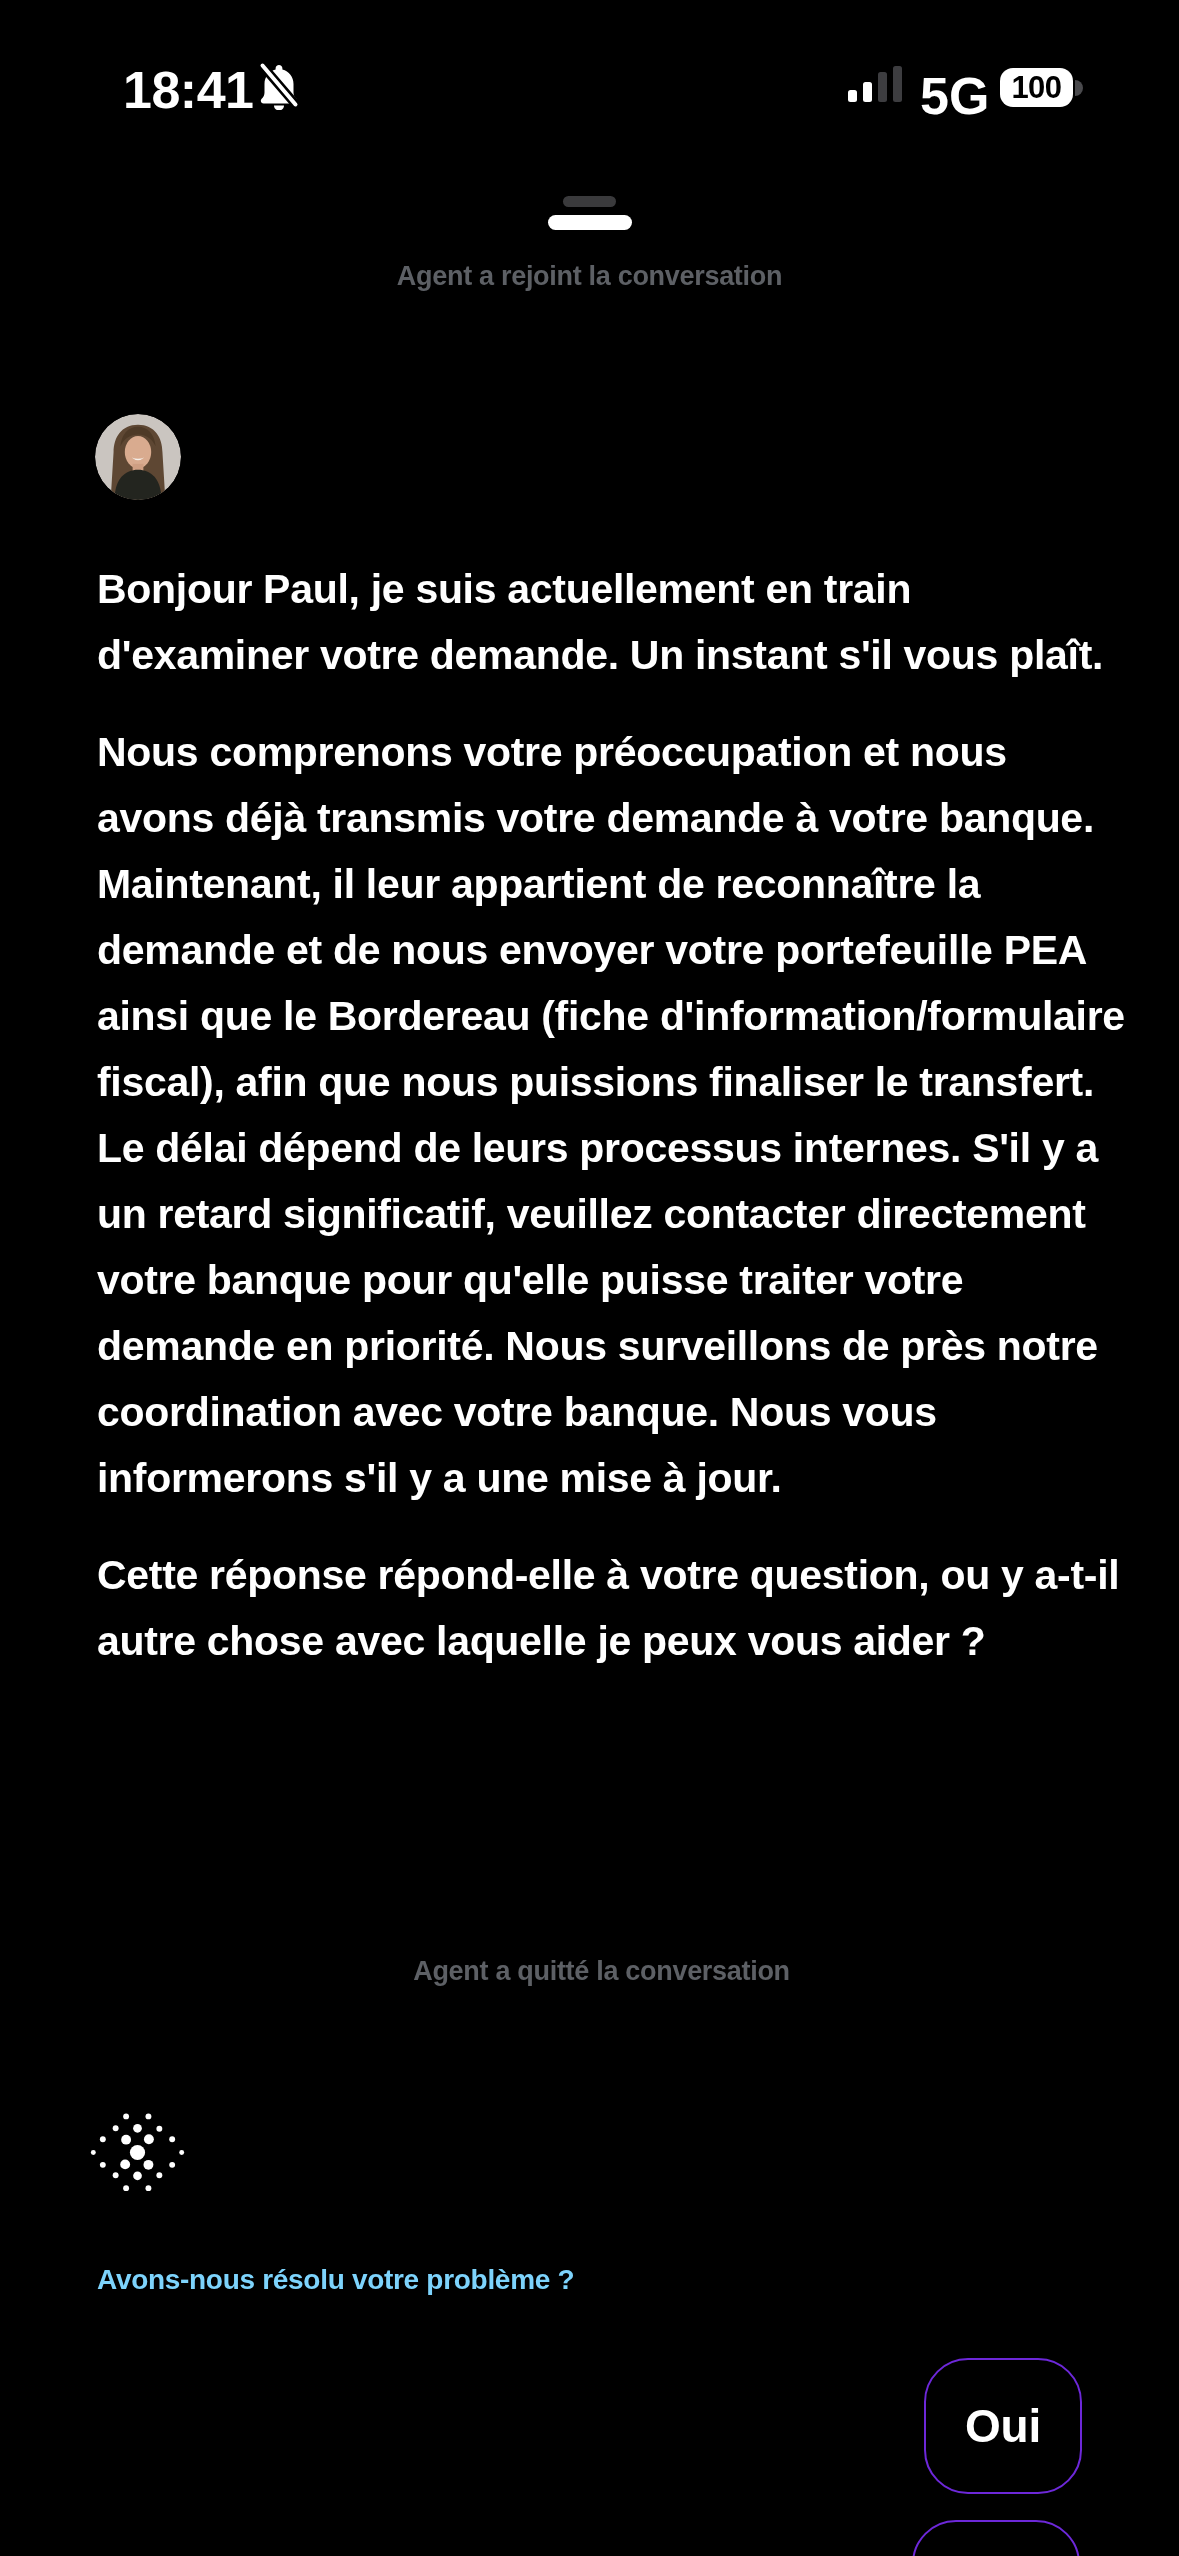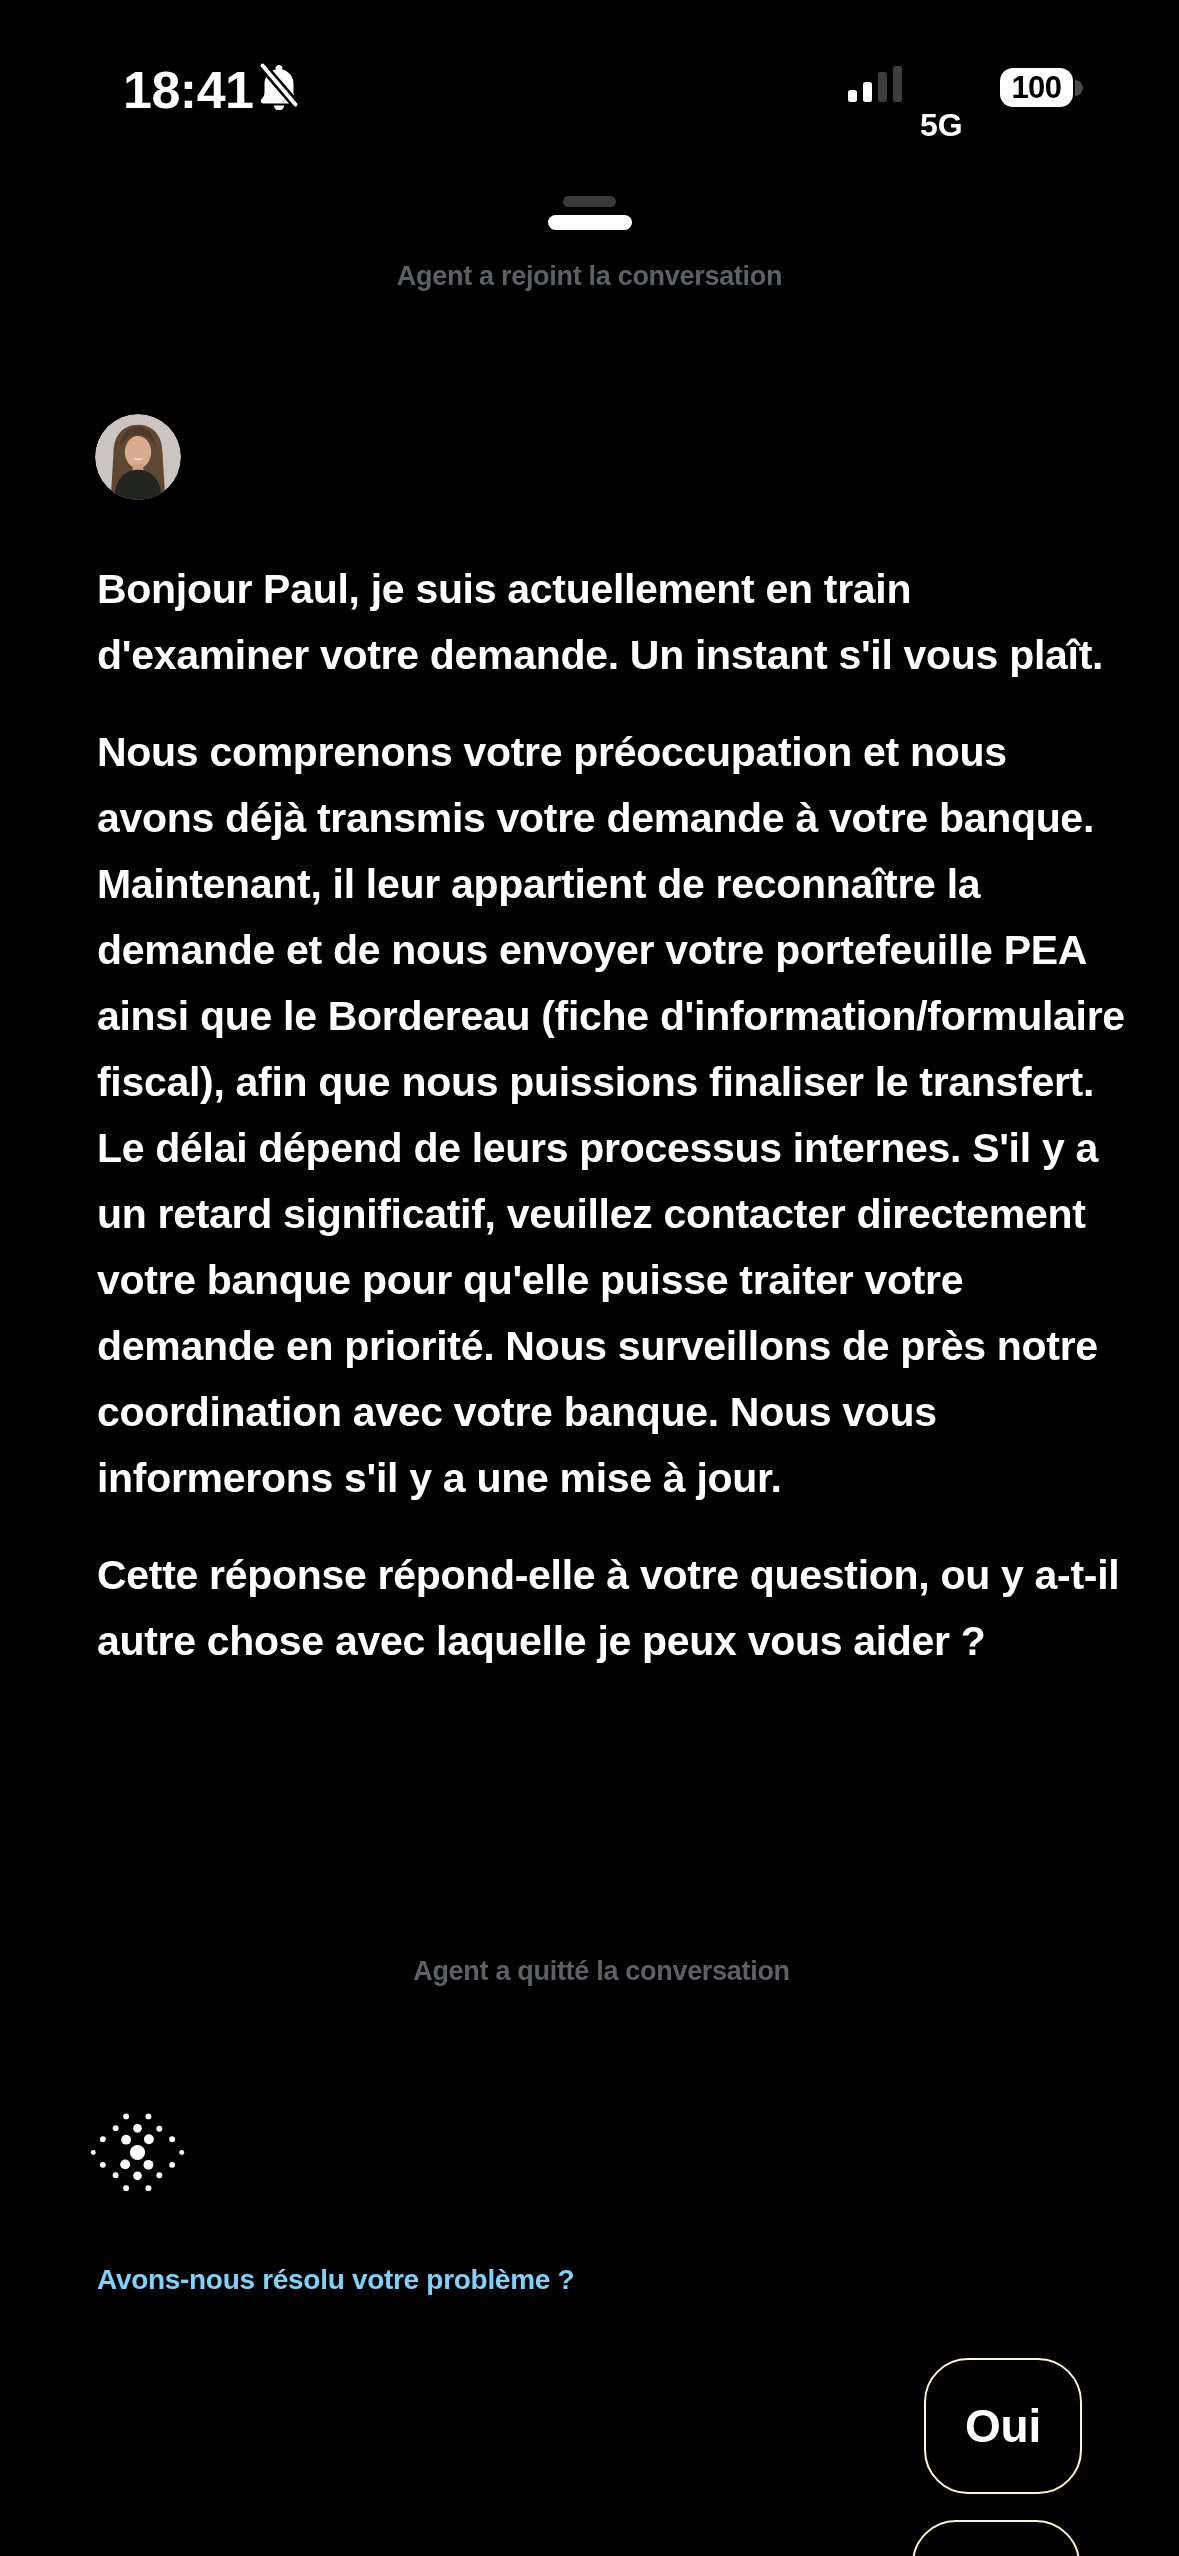--- a/index.html
+++ b/index.html
@@ -7,21 +7,21 @@
   body { font-family:"Liberation Sans","DejaVu Sans",sans-serif; -webkit-font-smoothing:antialiased; }
   .screen{
     position:relative; width:1179px; height:2556px; background:#000; overflow:hidden;border-radius:29px;
   }
   .abs{ position:absolute; }
 
   
   .time{ left:123px; top:60px; color:#fff; font-size:52px; font-weight:700; letter-spacing:-0.5px; }
   .bell{ left:256px; top:62px; width:46px; height:48px; }
   .signal{ left:846px; top:62px; width:62px; height:44px; }
-  .net{ left:920px; top:66px; color:#fff; font-size:32px; font-weight:600;margin-top:41px; }
+  .net{ left:920px; top:66px; color:#fff; font-size:52px; font-weight:600; }
   .battery{ left:1000px; top:68px; width:73px; height:39px; background:#fff; border-radius:13px;
             display:flex; align-items:center; justify-content:center; }
   .battery span{ color:#000; font-size:31px; font-weight:700; letter-spacing:-0.5px; }
   .battery-nub{ left:1075px; top:80px; width:8px; height:16px; background:#4a4a4d;
                 border-radius:0 8px 8px 0; }
 
   
   .grab-dark{ left:563px; top:196px; width:53px; height:11px; border-radius:6px; background:#3a3a3c; }
   .grab-white{ left:548px; top:215px; width:84px; height:15px; border-radius:8px; background:#fff; }
 
@@ -37,21 +37,21 @@
   .messages p{ font-size:41px; line-height:66px; font-weight:600; letter-spacing:-0.3px;
                margin:0 0 31px 0; }
   .messages p:last-child{ margin-bottom:0; }
 
   
   .bot-icon{ left:90px; top:2105px; width:95px; height:95px; }
   .question{ left:97px; top:2256px; width:1036px; color:#7dd3fc; font-size:28px; line-height:48px;
              font-weight:600; letter-spacing:-0.3px; }
 
   
-  .btn{ background:transparent; border:2px solid #fef9c3; border-radius:44px; color:#fff;
+  .btn{ background:transparent; border:2px solid #6d28d9; border-radius:44px; color:#fff;
         font-family:inherit; font-size:46px; font-weight:600; letter-spacing:-0.3px;
         display:flex; align-items:center; justify-content:center; cursor:pointer; }
   .btn-yes{ left:924px; top:2358px; width:158px; height:136px; }
   .btn-partial{ left:912px; top:2520px; width:168px; height:136px; }
 </style>
 </head>
 <body>
 
 <div class="screen">
 

